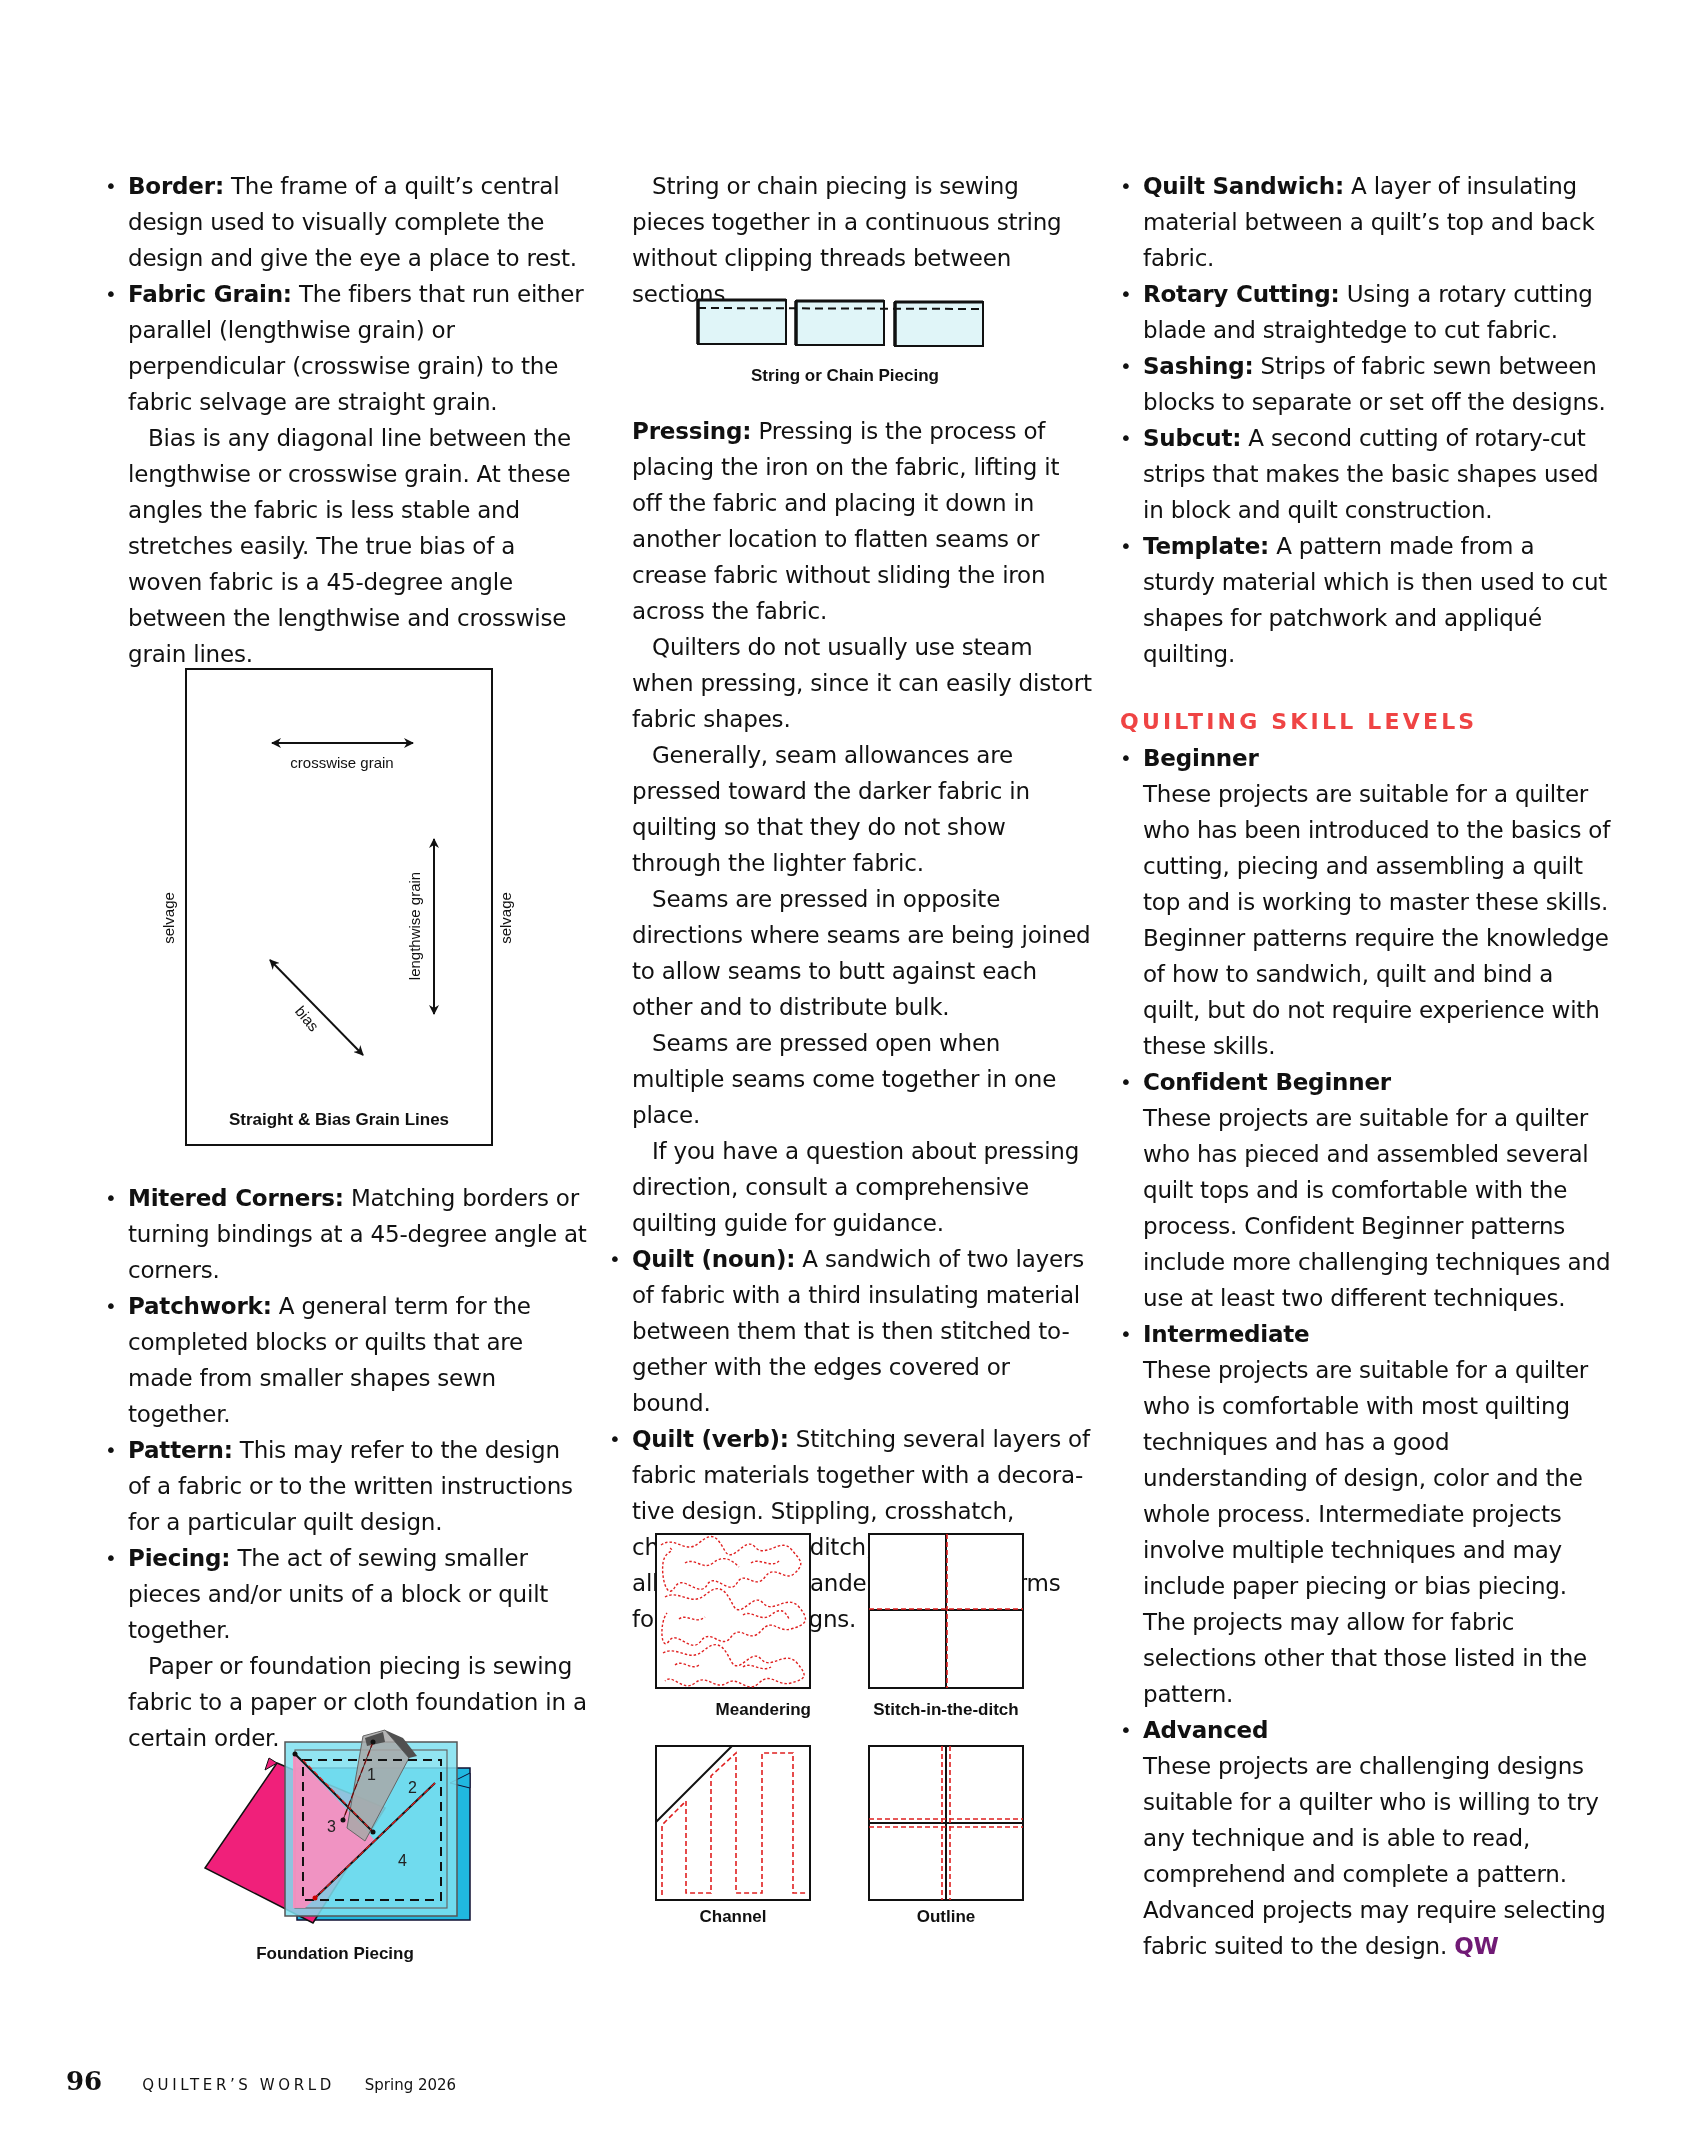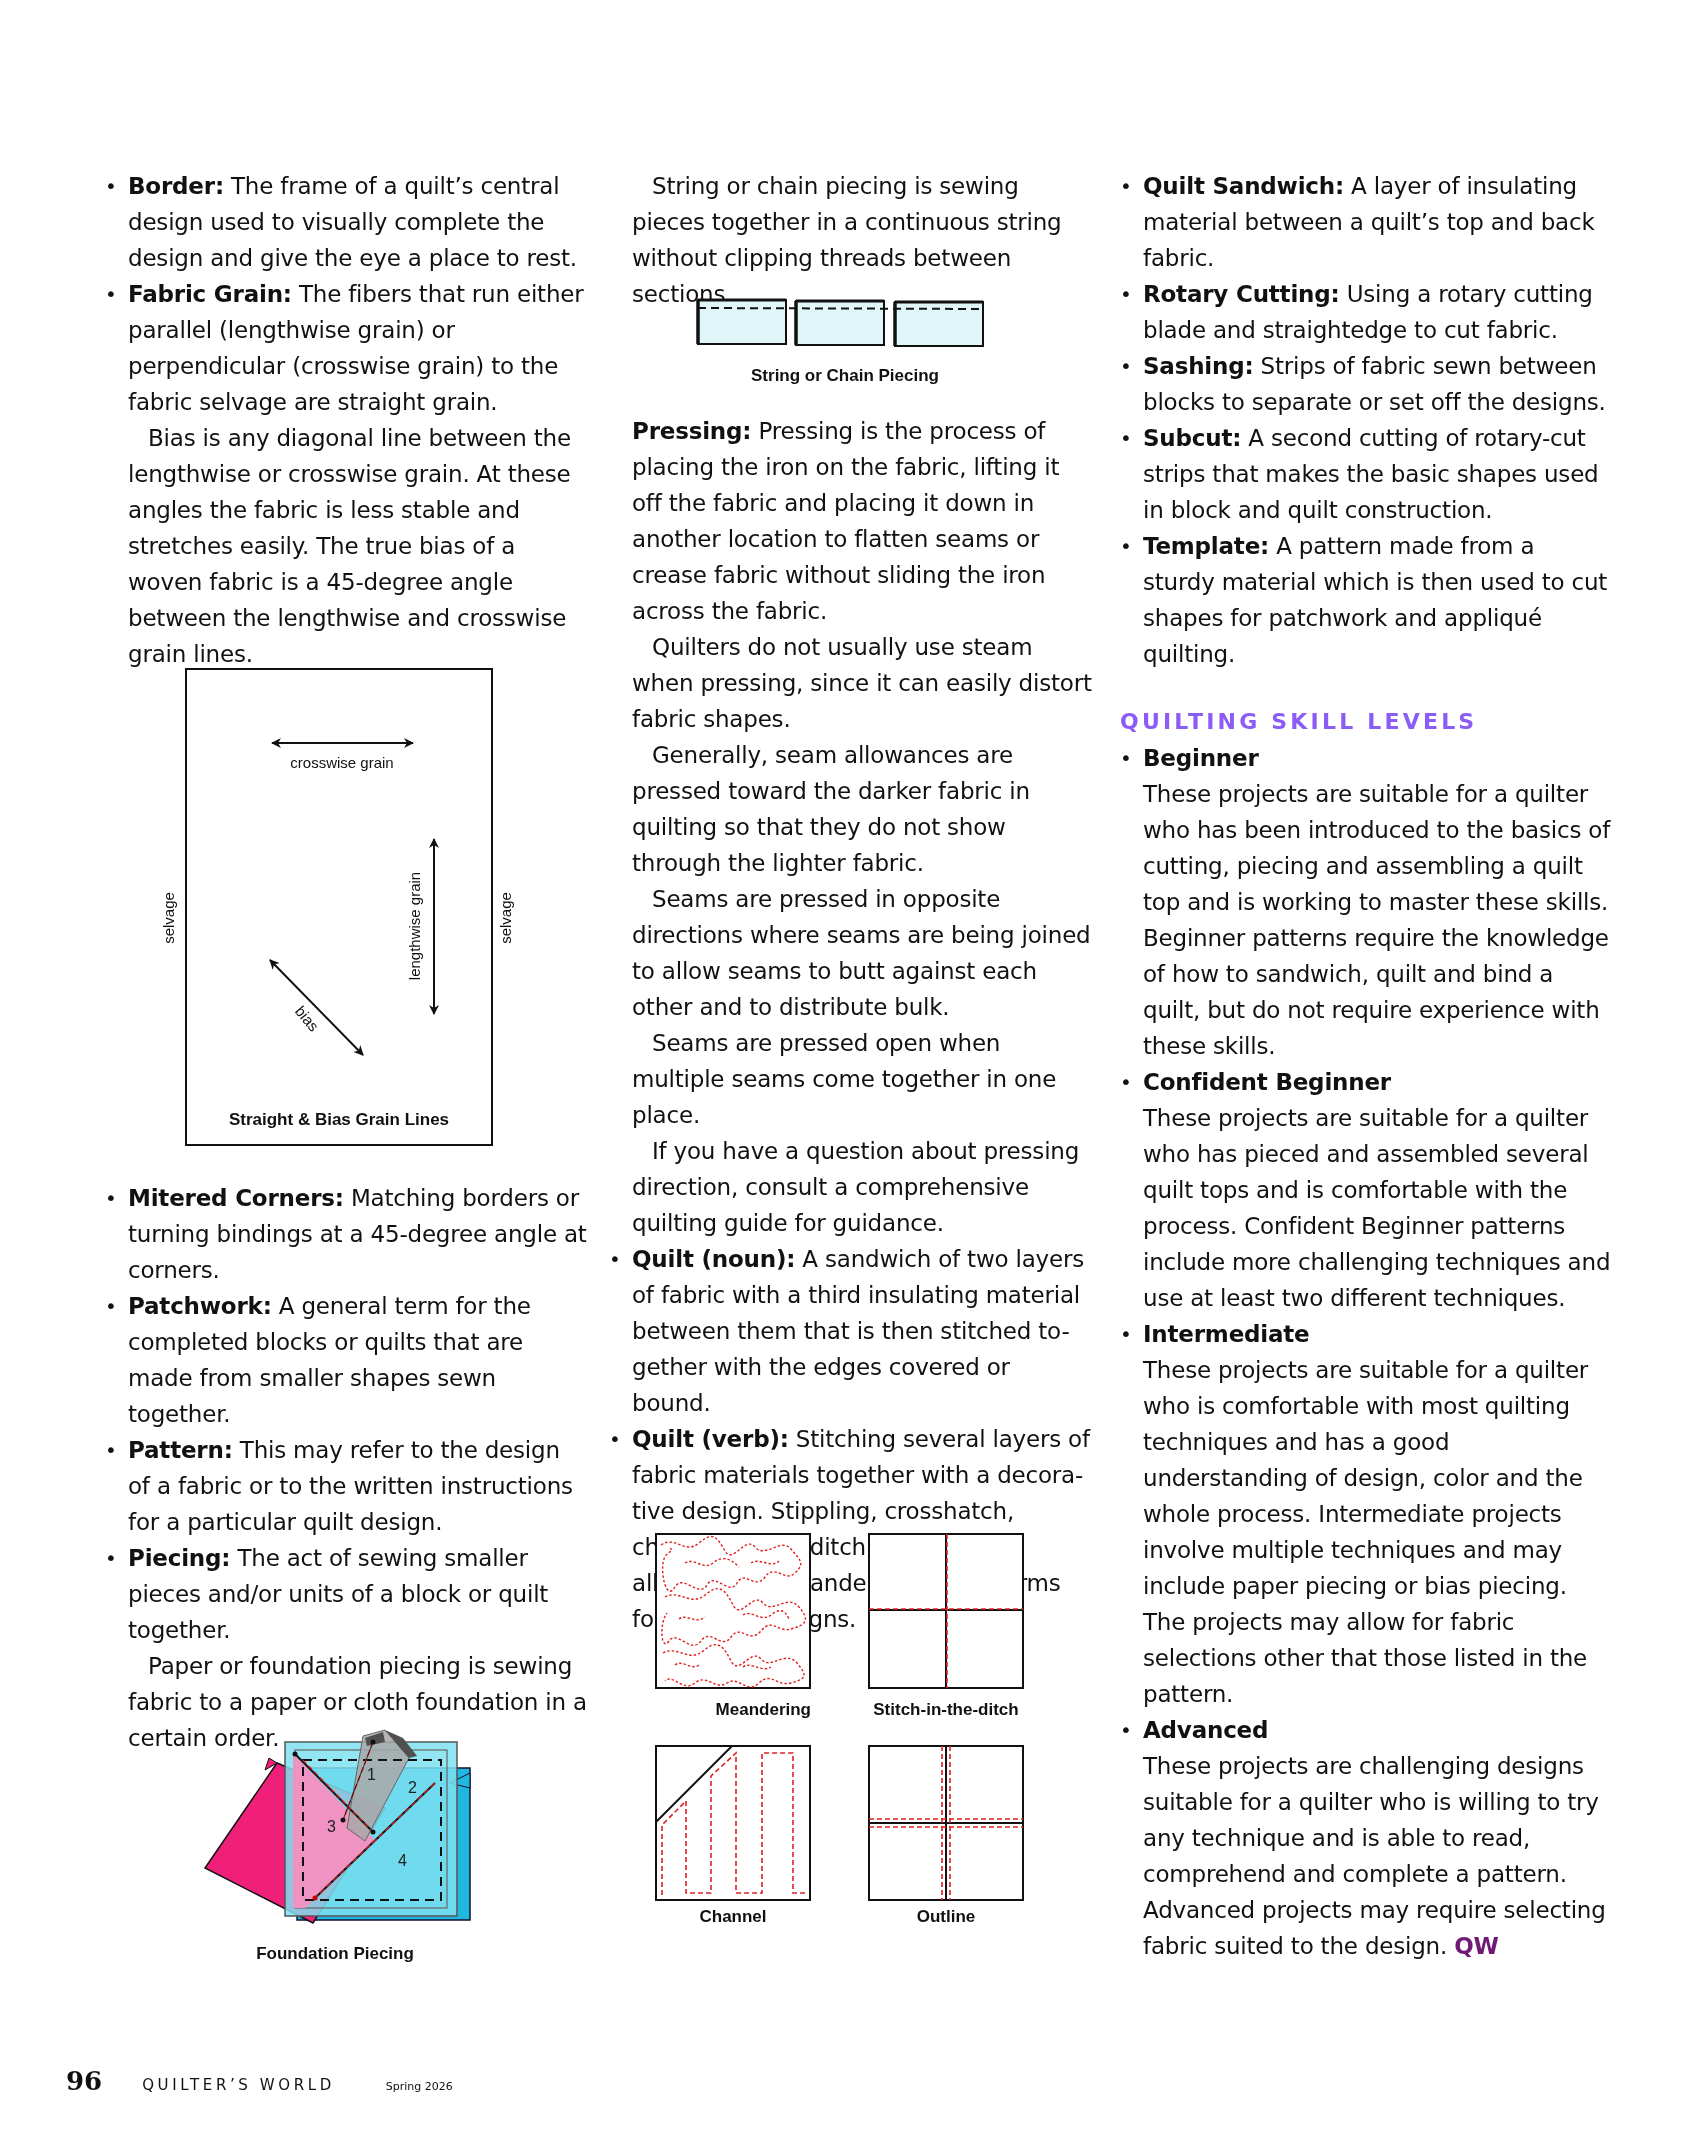--- a/index.html
+++ b/index.html
@@ -4,28 +4,28 @@
 <style>
   html, body { margin:0; padding:0; }
   body { width:1700px; height:2150px; background:#ffffff; position:relative; overflow:hidden;
          font-family:"DejaVu Sans", "Liberation Sans", sans-serif; color:#111; }
   .col { position:absolute; font-size:23px; line-height:36px; letter-spacing:-0.2px; }
   .col p { margin:0; }
   .item { position:relative; padding-left:0; }
   .item .bullet { position:absolute; left:-23px; top:0; font-size:20px; }
   .term { font-weight:bold; }
   .indent { text-indent:20px; }
-  .heading { color:#8b5cf6; font-weight:bold; letter-spacing:3.2px; font-size:22px; margin-top:32px !important; }
+  .heading { color:#ef4444; font-weight:bold; letter-spacing:3.2px; font-size:22px; margin-top:32px !important; }
   .fig { position:absolute; }
   .caption { position:absolute; font-family:"Liberation Sans", sans-serif; font-weight:bold; font-size:17px; text-align:center; white-space:nowrap; }
   .qw { color:#701a75; font-weight:bold; }
   .footer { position:absolute; left:66px; top:2066px; display:flex; align-items:baseline;gap:20px; }
   .pgnum { font-family:"DejaVu Serif", serif; font-weight:bold; font-size:26px; margin-right:20px; }
   .mag { font-size:15px; letter-spacing:3.6px; margin-right:10px; }
-  .issue { font-size:11px;margin-left:21px; }
+  .issue { font-size:15px; }
   svg text { font-family:"Liberation Sans", sans-serif; }
 </style>
 </head>
 <body>
 
 <div class="col" style="left:128px; top:168px; width:460px;">
   <p class="item"><span class="bullet">•</span><span class="term">Border:</span><span> The frame of a quilt’s central design used to visually complete the design and give the eye a place to rest.</span></p>
   <p class="item"><span class="bullet">•</span><span class="term">Fabric Grain:</span><span> The fibers that run either parallel (lengthwise grain) or perpendicular (crosswise grain) to the fabric selvage are straight grain.</span></p>
   <p class="indent">Bias is any diagonal line between the lengthwise or crosswise grain. At these angles the fabric is less stable and stretches easily. The true bias of a woven fabric is a 45-degree angle between the lengthwise and crosswise grain lines.</p>
 </div>

